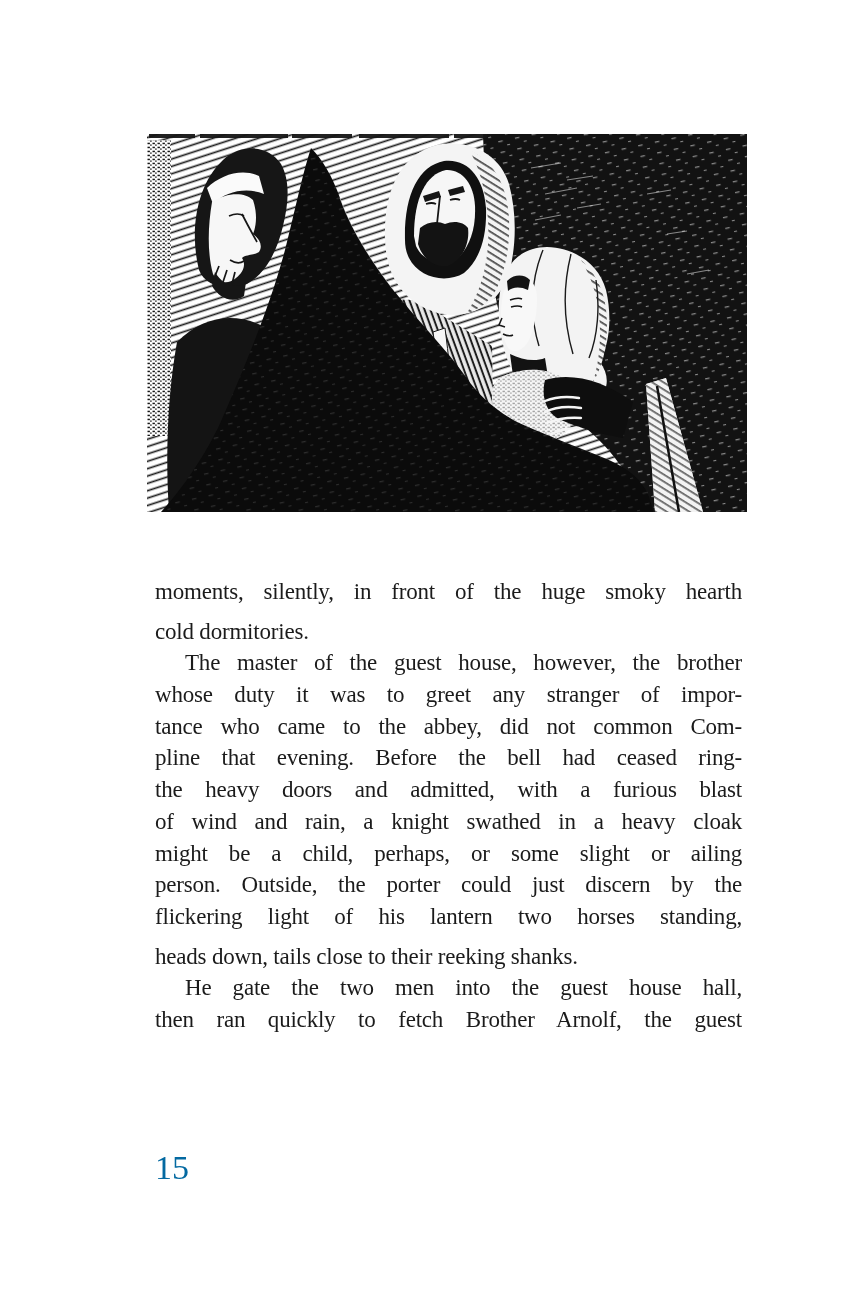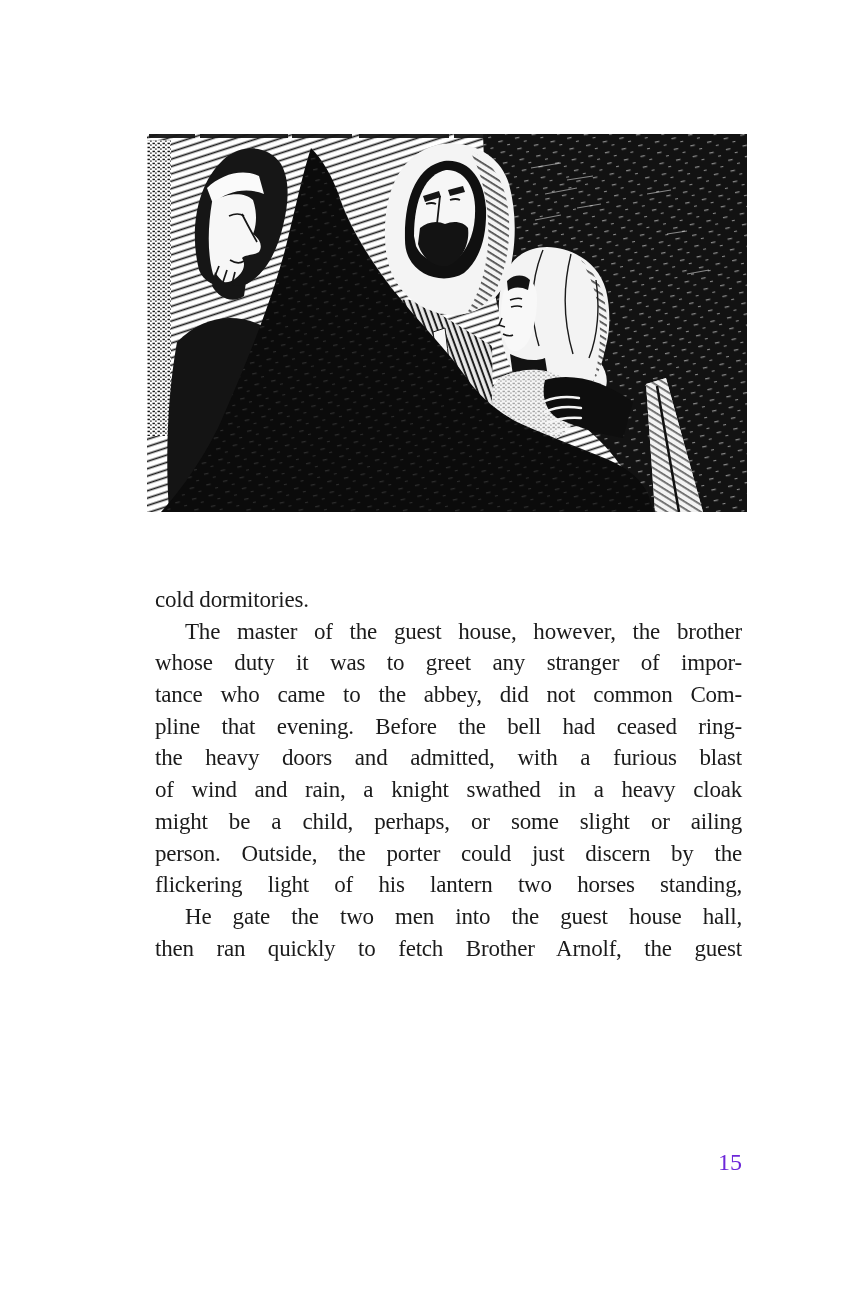--- a/index.html
+++ b/index.html
@@ -20,21 +20,21 @@
     font-size:23px;line-height:31.7px;letter-spacing:-0.2px;
     color:#1b1b1b;
   }
   .para{margin:0;padding:0;}
   .line{height:31.7px;}
   .line.j{text-align:justify;text-align-last:justify;text-justify:inter-word;}
   .line.l{text-align:left;margin-top:8px;}
   .line.ind{text-indent:30px;}
   .folio{
     position:absolute;left:155px;top:1149px;width:587px;
-    text-align:right;font-size:24px;color:#6d28d9;
+    text-align:left;font-size:34px;color:#0369a1;
   }
 </style>
 </head>
 <body>
 
 <div class="page">
 
   <figure class="illustration">
     <svg viewBox="0 0 600 378" xmlns="http://www.w3.org/2000/svg">
       <defs>
@@ -140,32 +140,34 @@
         <path d="M499,250 L519,244 L556,378 L508,378 Z" fill="url(#hfig)" opacity="0.85"></path>
         <path d="M510,252 L532,378" stroke="#101010" stroke-width="2.5" fill="none"></path>
       </g>
 
       <path d="M2,2 H340" stroke="#161616" stroke-width="4" stroke-dasharray="46 5 88 4 60 7 90 5" opacity="0.95"></path>
     </svg>
   </figure>
 
   <main class="body-text">
     <div class="para">
+      <div class="line j">moments, silently, in front of the huge smoky hearth</div>
       <div class="line l">cold dormitories.</div>
     </div>
     <div class="para">
       <div class="line j ind">The master of the guest house, however, the brother</div>
       <div class="line j">whose duty it was to greet any stranger of impor-</div>
       <div class="line j">tance who came to the abbey, did not common Com-</div>
       <div class="line j">pline that evening. Before the bell had ceased ring-</div>
       <div class="line j">the heavy doors and admitted, with a furious blast</div>
       <div class="line j">of wind and rain, a knight swathed in a heavy cloak</div>
       <div class="line j">might be a child, perhaps, or some slight or ailing</div>
       <div class="line j">person. Outside, the porter could just discern by the</div>
       <div class="line j">flickering light of his lantern two horses standing,</div>
+      <div class="line l">heads down, tails close to their reeking shanks.</div>
     </div>
     <div class="para">
       <div class="line j ind">He gate the two men into the guest house hall,</div>
       <div class="line j">then ran quickly to fetch Brother Arnolf, the guest</div>
     </div>
   </main>
 
   <div class="folio">15</div>
 
 </div>

